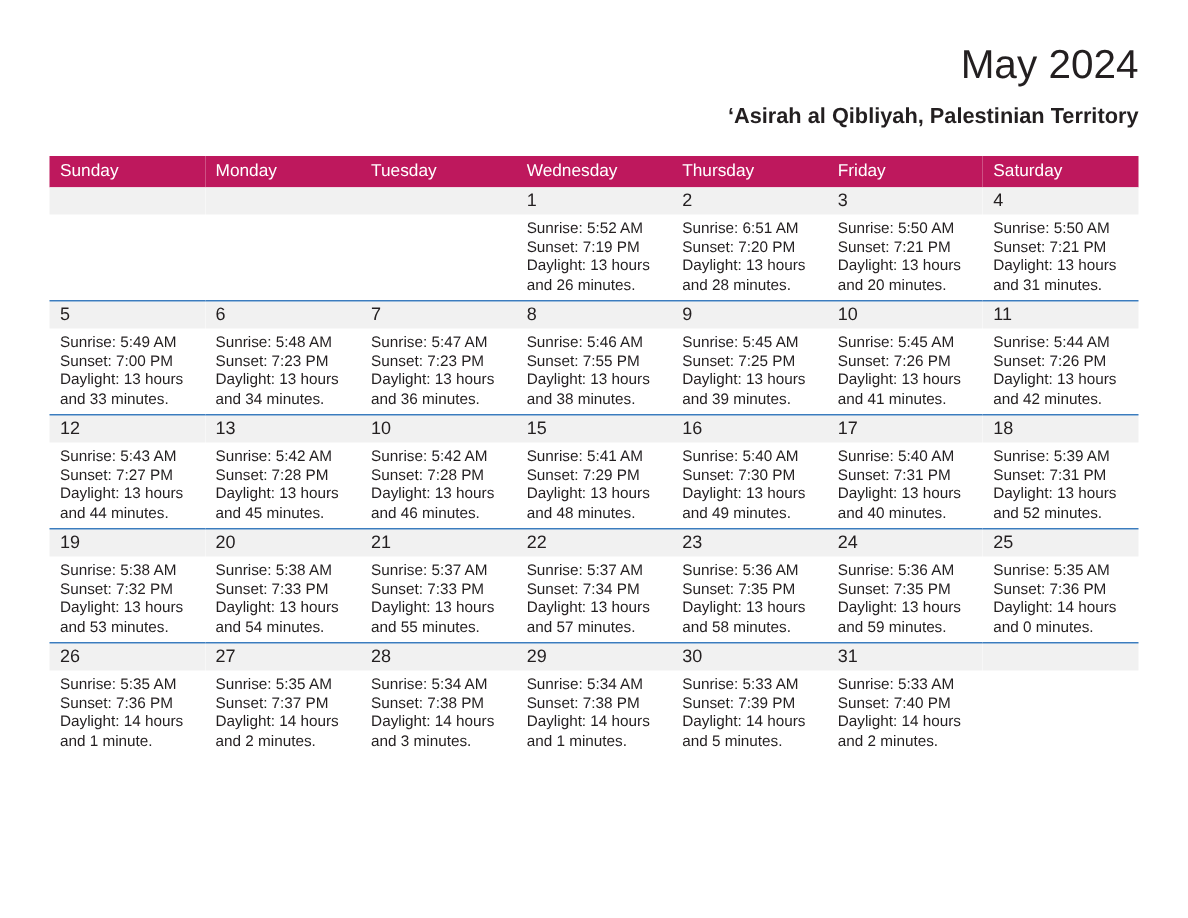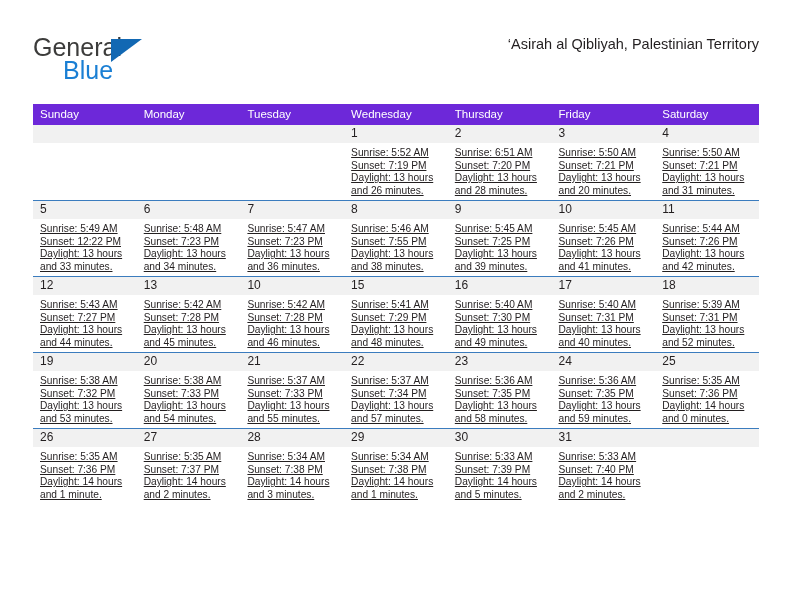--- a/index.html
+++ b/index.html
@@ -72,37 +72,37 @@
   .cal-title {
     font-size: 27px;
     color: #231f20;
     font-weight: 400;
     line-height: 34px;
     white-space: nowrap;
   }
   .cal-subtitle {
     font-size: 14.5px;
     color: #231f20;
-    font-weight: 400;
+    font-weight: 700;
     line-height: 22px;
     margin-top: 7px;
     white-space: nowrap;
   }
 
   
   .cal {
     position: absolute;
     left: 33px;
     top: 104px;
     width: 726px;
     border-collapse: collapse;
     table-layout: fixed;
   }
   .cal th {
-    background: #6d28d9;
+    background: #be185d;
     color: #ffffff;
     font-size: 11.5px;
     font-weight: 400;
     text-align: left;
     padding: 4px 0 5px 7px;
     height: 12px;
     border: none;
   }
   .cal td {
     vertical-align: top;
@@ -124,38 +124,33 @@
     min-height: 13px;
   }
   .daynum.empty {
     color: transparent;
   }
   .info {
     padding: 4px 6px 0 7px;
     font-size: 10.2px;
     line-height: 12.6px;
     color: #231f20;
-    text-decoration: underline;
   }
   .info div { white-space: nowrap; }
 </style>
 </head>
 <body>
 
 <div class="page">
 
   <div class="top">
 
-    <div class="logo">
-      <span class="logo-general">General</span>
-      <span class="logo-tri"></span>
-      <span class="logo-blue">Blue</span>
-    </div>
 
     <div class="title-wrap">
+      <div class="cal-title">May 2024</div>
       <div class="cal-subtitle">‘Asirah al Qibliyah, Palestinian Territory</div>
     </div>
 
   </div>
 
   <table class="cal">
     <thead>
       <tr id="weekday-row">
           <th>Sunday</th>
           <th>Monday</th>
@@ -212,21 +207,21 @@
               <div>Daylight: 13 hours</div>
               <div>and 31 minutes.</div>
             </div>
           </td>
         </tr>
         <tr>
           <td>
             <div class="daynum">5</div>
             <div class="info">
               <div>Sunrise: 5:49 AM</div>
-              <div>Sunset: 12:22 PM</div>
+              <div>Sunset: 7:00 PM</div>
               <div>Daylight: 13 hours</div>
               <div>and 33 minutes.</div>
             </div>
           </td>
           <td>
             <div class="daynum">6</div>
             <div class="info">
               <div>Sunrise: 5:48 AM</div>
               <div>Sunset: 7:23 PM</div>
               <div>Daylight: 13 hours</div>

